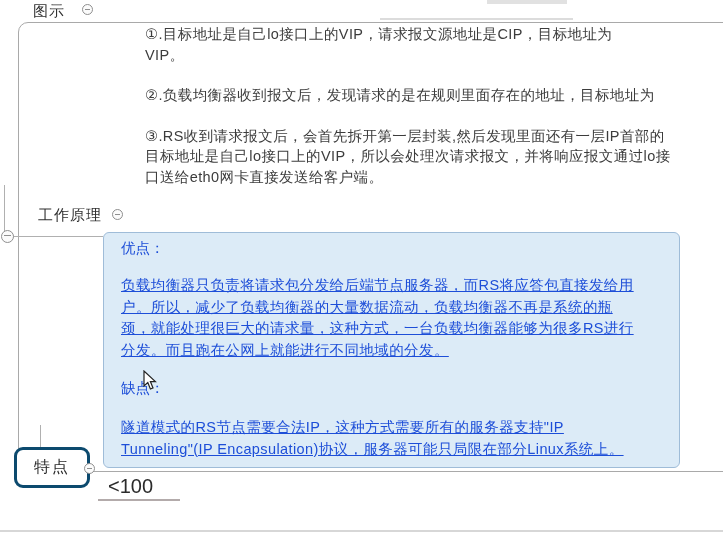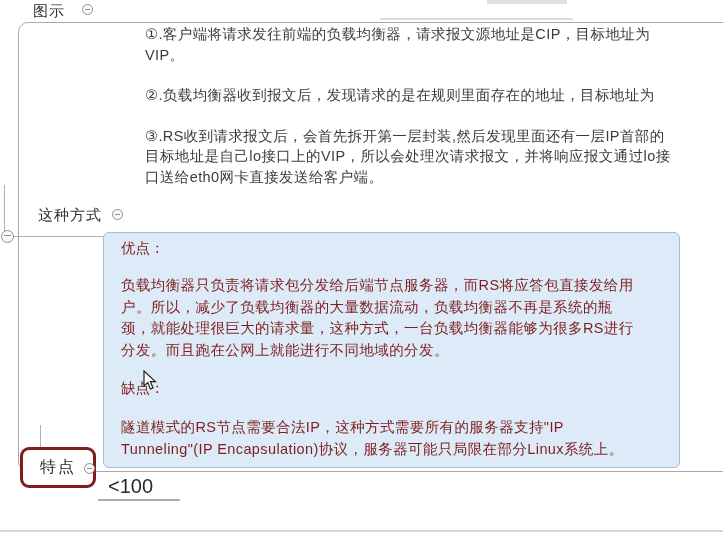--- a/index.html
+++ b/index.html
@@ -27,26 +27,26 @@
   .steps .para{margin:0 0 20px 0;}
   .steps .line{line-height:20.5px;letter-spacing:0.4px;white-space:nowrap;}
   
   .vline{position:absolute;width:1px;background:#b0b0b0;}
   .hline{position:absolute;height:1px;background:#b0b0b0;}
   
   .notes-box{
     position:absolute;left:103px;top:232px;width:577px;height:236px;
     background:#dcebf7;border:1.5px solid #9fbcd8;border-radius:6px;box-sizing:border-box;
   }
-  .notes-box .blk{position:absolute;left:17px;width:548px;font-size:14.5px;color:#7f1d1d;}
-  .notes-box .line{line-height:21.5px;letter-spacing:0.4px;white-space:nowrap;}
+  .notes-box .blk{position:absolute;left:17px;width:548px;font-size:14.5px;color:#1d4ed8;}
+  .notes-box .line{line-height:21.5px;letter-spacing:0.4px;white-space:nowrap;text-decoration:underline;}
   
   .tedian-box{
-    position:absolute;left:20px;top:447px;width:76px;height:41px;background:#ffffff;
-    border:3px solid #7f1d1d;border-radius:9px;box-sizing:border-box;
+    position:absolute;left:14px;top:447px;width:76px;height:41px;background:#ffffff;
+    border:3px solid #0c4a6e;border-radius:9px;box-sizing:border-box;
     display:flex;align-items:center;justify-content:center;
     font-size:16px;color:#2b2b2b;letter-spacing:2px;z-index:3;
   }
   
   .count-node{position:absolute;left:108px;top:475px;font-size:20px;color:#2b2b2b;z-index:2;}
   .count-underline{position:absolute;left:98px;top:499px;width:82px;height:2px;background:#b3abab;}
   
   .top-remnant{position:absolute;left:487px;top:0;width:80px;height:4px;background:#d9d9d9;opacity:.8;}
   .top-rule{position:absolute;left:380px;top:18px;width:193px;height:2px;background:#dcdcdc;}
   .right-rule{position:absolute;left:712px;top:233px;width:11px;height:1px;background:#bdbdbd;}
@@ -67,34 +67,34 @@
   <div class="minus-icon" style="left:82px;top:4px;"></div>
 
   <div class="big-box"></div>
 
   <div class="vline" style="left:4px;top:185px;height:46px;"></div>
   <div class="hline" style="left:13px;top:236px;width:90px;"></div>
   <div class="vline" style="left:40px;top:425px;height:25px;"></div>
 
   <div class="steps">
     <div class="para">
-      <div class="line">①.客户端将请求发往前端的负载均衡器，请求报文源地址是CIP，目标地址为</div>
+      <div class="line">①.目标地址是自己lo接口上的VIP，请求报文源地址是CIP，目标地址为</div>
       <div class="line">VIP。</div>
     </div>
     <div class="para">
       <div class="line">②.负载均衡器收到报文后，发现请求的是在规则里面存在的地址，目标地址为</div>
     </div>
     <div class="para">
       <div class="line">③.RS收到请求报文后，会首先拆开第一层封装,然后发现里面还有一层IP首部的</div>
       <div class="line">目标地址是自己lo接口上的VIP，所以会处理次请求报文，并将响应报文通过lo接</div>
       <div class="line">口送给eth0网卡直接发送给客户端。</div>
     </div>
   </div>
 
-  <div class="node-label" style="left:38px;top:206px;">这种方式</div>
+  <div class="node-label" style="left:38px;top:206px;">工作原理</div>
   <div class="minus-icon" style="left:112px;top:209px;"></div>
 
   <div class="minus-icon" style="left:1px;top:230px;width:13px;height:13px;"></div>
 
   <div class="notes-box">
     <div class="blk" style="top:6px;">优点：</div>
     <div class="blk" style="top:42px;">
       <div class="line">负载均衡器只负责将请求包分发给后端节点服务器，而RS将应答包直接发给用</div>
       <div class="line">户。所以，减少了负载均衡器的大量数据流动，负载均衡器不再是系统的瓶</div>
       <div class="line">颈，就能处理很巨大的请求量，这种方式，一台负载均衡器能够为很多RS进行</div>

